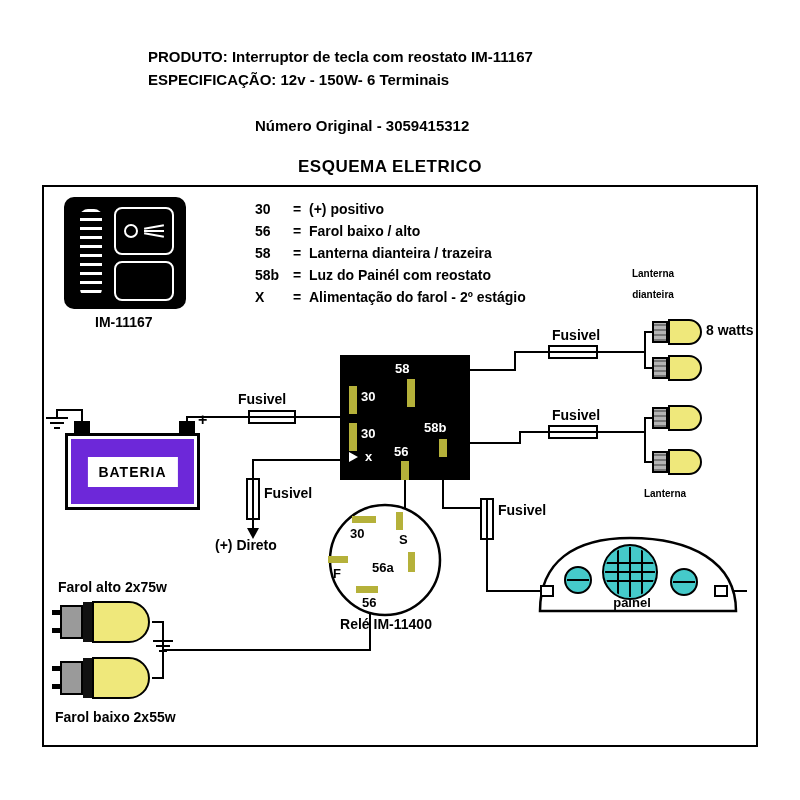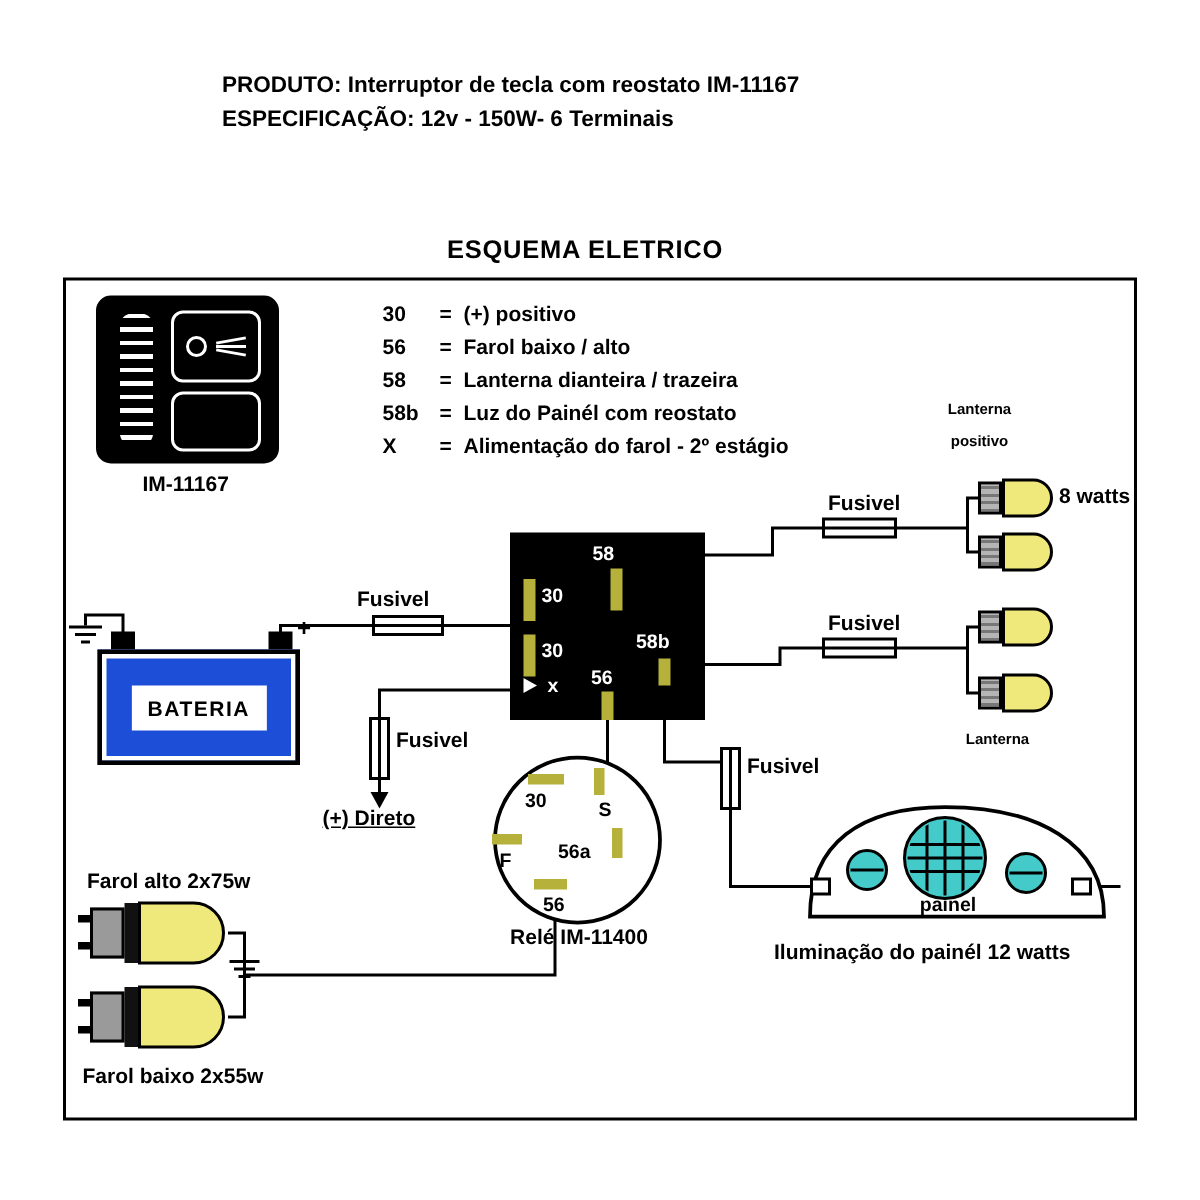--- a/index.html
+++ b/index.html
@@ -37,21 +37,21 @@
 
   
   .switch-box { position:absolute; left:340px; top:355px; width:130px; height:125px; background:#000; }
   .sw-lbl { position:absolute; color:#fff; font-weight:bold; font-size:13px; white-space:nowrap; }
   .term { position:absolute; background:#b5b13a; }
   .x-arrow { position:absolute; width:0; height:0; border-top:5px solid transparent;
              border-bottom:5px solid transparent; border-left:9px solid #fff; }
 
   
   .battery { position:absolute; left:65px; top:433px; width:135px; height:77px;
-             background:#1d4ed8; border:3px solid #000; box-shadow:inset 0 0 0 3px #fff; }
+             background:#6d28d9; border:3px solid #000; box-shadow:inset 0 0 0 3px #fff; }
   .battery-label { position:absolute; left:50%; top:50%; transform:translate(-50%,-50%);
                    background:#fff; padding:7px 11px; font-weight:bold; font-size:14px; letter-spacing:1px; }
   .bat-term { position:absolute; width:16px; height:12px; background:#000; }
   .plus { position:absolute; font-weight:bold; font-size:16px; }
 
   
   .fuse { position:absolute; background:#fff; border:2px solid #000; }
   .fuse::after { content:""; position:absolute; background:#000; }
   .fuse.h::after { left:0; right:0; top:50%; height:2px; margin-top:-1px; }
   .fuse.v::after { top:0; bottom:0; left:50%; width:2px; margin-left:-1px; }
@@ -78,20 +78,21 @@
                 font-weight:bold; font-size:13px; }
   .two-line { text-align:center; font-weight:bold; font-size:10px; line-height:21px; }
 </style>
 </head>
 <body>
 
 <div class="stage">
 
   <div class="hdr" style="left:148px; top:48px;"><span>PRODUTO:</span><span> Interruptor de tecla com reostato  IM-11167</span></div>
   <div class="hdr" style="left:148px; top:71px;"><span>ESPECIFICAÇÃO:</span><span> 12v - 150W- 6 Terminais</span></div>
+  <div class="hdr" style="left:255px; top:117px;">Número Original - 3059415312</div>
 
   <div class="title">ESQUEMA ELETRICO</div>
 
   <div class="canvas"></div>
 
   <svg class="wires" width="800" height="800">
     <defs>
       <clipPath id="gclip">
           <circle cx="630" cy="572" r="25"></circle>
         </clipPath>
@@ -180,21 +181,21 @@
       </div>
     <div class="legend-row">
         <span class="legend-key">X</span>
         <span class="legend-eq">=</span>
         <span>Alimentação do farol - 2º estágio</span>
       </div>
   </div>
 
   <div class="abs two-line" style="left:608px; top:263px; width:90px;">
     <div>Lanterna</div>
-    <div>positivo</div>
+    <div>dianteira</div>
   </div>
   <div class="lamp-sm" style="left:652px; top:318px;">
       <div class="socket"></div>
       <div class="glass"></div>
     </div>
   <div class="lamp-sm" style="left:652px; top:354px;">
       <div class="socket"></div>
       <div class="glass"></div>
     </div>
   <div class="lbl" style="left:706px; top:322px;">8 watts</div>
@@ -231,21 +232,21 @@
   <div class="plus" style="left:198px; top:411px;">+</div>
   <div class="battery">
     <div class="battery-label">BATERIA</div>
   </div>
 
   <div class="lbl" style="left:238px; top:391px;">Fusivel</div>
   <div class="fuse h" style="left:248px; top:410px; width:48px; height:14px;"></div>
 
   <div class="fuse v" style="left:246px; top:478px; width:14px; height:42px;"></div>
   <div class="lbl" style="left:264px; top:485px;">Fusivel</div>
-  <div class="lbl" style="left:215px; top:537px;text-decoration:underline;">(+) Direto</div>
+  <div class="lbl" style="left:215px; top:537px;">(+) Direto</div>
 
   <div class="lbl" style="left:552px; top:327px;">Fusivel</div>
   <div class="fuse h" style="left:548px; top:345px; width:50px; height:14px;"></div>
 
   <div class="lbl" style="left:552px; top:407px;">Fusivel</div>
   <div class="fuse h" style="left:548px; top:425px; width:50px; height:14px;"></div>
 
   <div class="fuse v" style="left:480px; top:498px; width:14px; height:42px;"></div>
   <div class="lbl" style="left:498px; top:502px;">Fusivel</div>
 
@@ -272,15 +273,14 @@
   <div class="lamp-lg" style="left:52px; top:657px;">
     <div class="prong" style="top:9px;"></div>
     <div class="prong" style="top:27px;"></div>
     <div class="conn"></div>
     <div class="band"></div>
     <div class="glass"></div>
   </div>
   <div class="lbl" style="left:55px; top:709px;">Farol baixo 2x55w</div>
 
   <div class="painel-lbl">painel</div>
-  <div class="lbl" style="left:516px; top:626px;">Iluminação do painél 12 watts</div>
 
 </div>
 
 </body></html>

